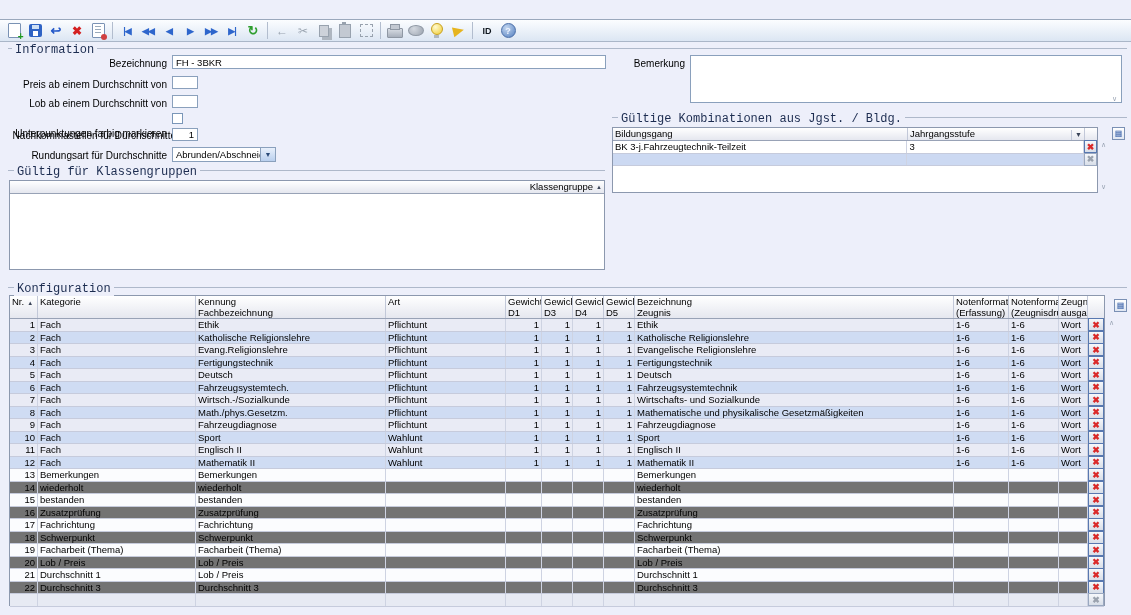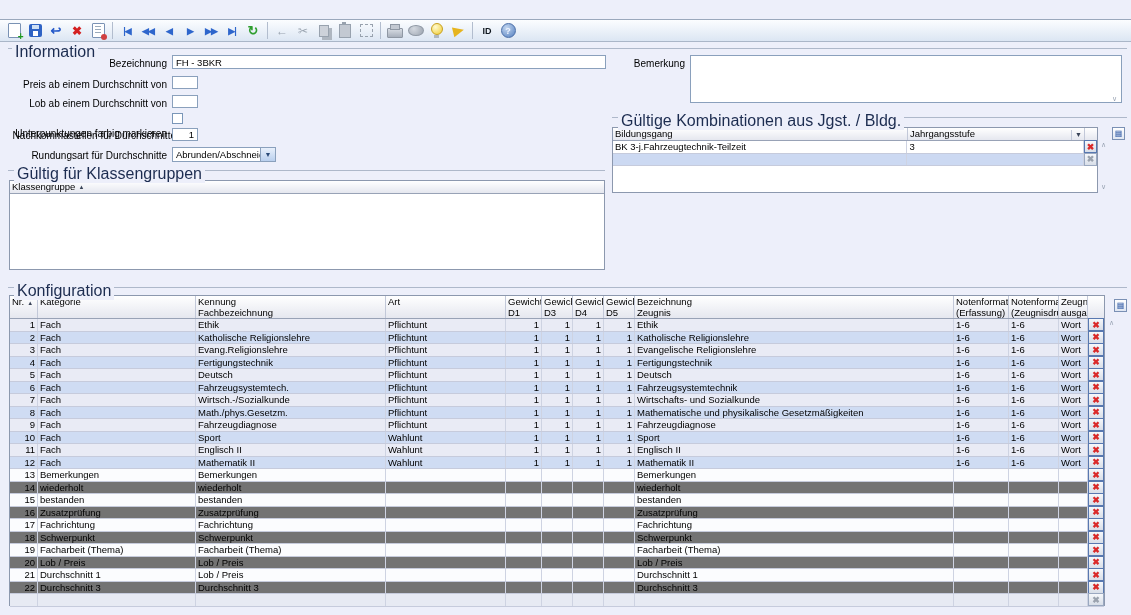--- a/index.html
+++ b/index.html
@@ -38,21 +38,21 @@
   .ico-print::before{content:"";position:absolute;top:-5px;left:2px;right:2px;height:4px;background:#c3c9d2;border:1px solid #8f98a4;}
   .ico-oval{width:14px;height:9px;background:radial-gradient(circle at 35% 30%,#d4d9e0,#9aa3af);border:1px solid #8f98a4;border-radius:50%;}
   .ico-bulb{width:10px;height:10px;background:radial-gradient(circle at 35% 30%,#fffad0,#f0cc30);border:1px solid #c8a020;border-radius:50%;position:relative;margin-bottom:3px;}
   .ico-bulb::after{content:"";position:absolute;left:2px;bottom:-4px;width:5px;height:3px;background:#b0b8c0;}
   .ico-horn{width:0;height:0;border-left:11px solid #e6b41e;border-top:5px solid transparent;border-bottom:5px solid transparent;transform:rotate(-14deg);}
   .ico-id{font-size:9px;font-weight:bold;color:#101820;}
   .ico-orb{width:13px;height:13px;border-radius:50%;background:radial-gradient(circle at 35% 30%,#c2d6f0,#5580c0);
            border:1px solid #4a6ea8;color:#eef4ff;font-size:9px;font-weight:bold;display:flex;align-items:center;justify-content:center;}
   
   .gline{position:absolute;border-top:1px solid #aeb8ca;}
-  .gcap{position:absolute;background:#edeffa;padding:0 3px;color:#1c2c50;font-size:16px;white-space:nowrap;z-index:2;}
+  .gcap{position:absolute;background:#edeffa;padding:0 3px;color:#1c2c50;font-size:12px;white-space:nowrap;z-index:2;font-family:Liberation Mono, monospace;}
   
   .flabel{position:absolute;text-align:right;white-space:nowrap;}
   .tinput{position:absolute;background:#fff;border:1px solid #8aa0bc;box-sizing:border-box;
           font-family:"Liberation Sans",sans-serif;font-size:9.5px;padding:0 3px;display:flex;align-items:center;}
   .tinput.num{justify-content:flex-end;}
   .checkbox{position:absolute;width:11px;height:11px;background:#fff;border:1px solid #7a96b8;box-sizing:border-box;}
   .combo{position:absolute;background:#fff;border:1px solid #8aa0bc;box-sizing:border-box;display:flex;align-items:center;}
   .combo .cval{flex:1;padding:0 3px;font-size:9.5px;white-space:nowrap;overflow:hidden;}
   .combo .cbtn{width:14px;align-self:stretch;background:linear-gradient(#e8f0fb,#b9cfee);border-left:1px solid #8aa0bc;
                display:flex;align-items:center;justify-content:center;font-size:7px;color:#2a4a78;}
@@ -228,21 +228,21 @@
   </div>
   <div class="gridbtn" style="left:1112px;top:127px;">▦</div>
   <span class="scroll-hint" style="left:1101px;top:141px;">∧</span>
   <span class="scroll-hint" style="left:1101px;top:183px;">∨</span>
 
   <div class="gline" style="left:8px;top:170px;width:597px;"></div>
   <span class="gcap" style="left:14px;top:165px;">Gültig für Klassengruppen</span>
 
   <div class="grid" style="left:9px;top:180px;width:596px;height:90px;">
     <div class="ghead" style="height:13px;">
-      <div class="ghcell" style="width:100%;border-right:none;display:flex;justify-content:flex-start;">
+      <div class="ghcell" style="width:100%;border-right:none;display:flex;justify-content:flex-end;">
         <span>Klassengruppe</span>
         <span class="sortasc">▲</span>
       </div>
     </div>
   </div>
 
   <div class="gline" style="left:8px;top:287px;width:1119px;"></div>
   <span class="gcap" style="left:14px;top:282px;">Konfiguration</span>
 
   <div class="grid" style="left:9px;top:295px;width:1096px;height:311px;">

